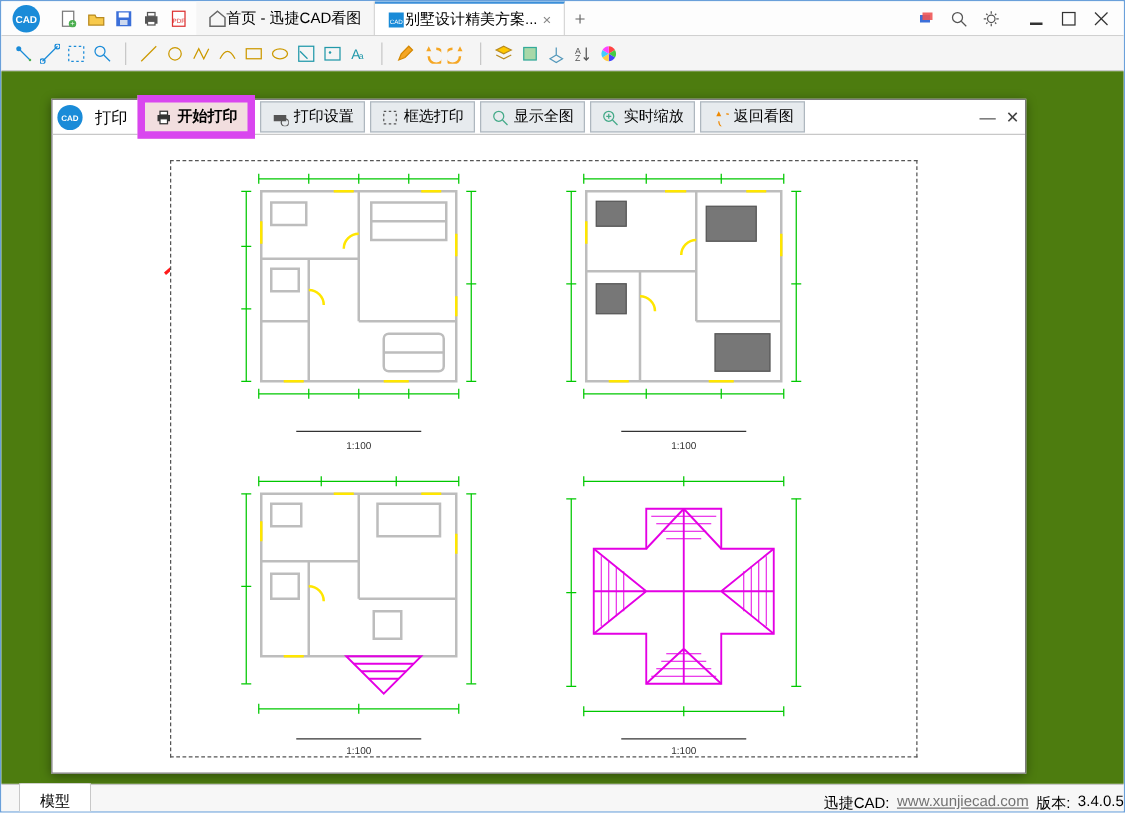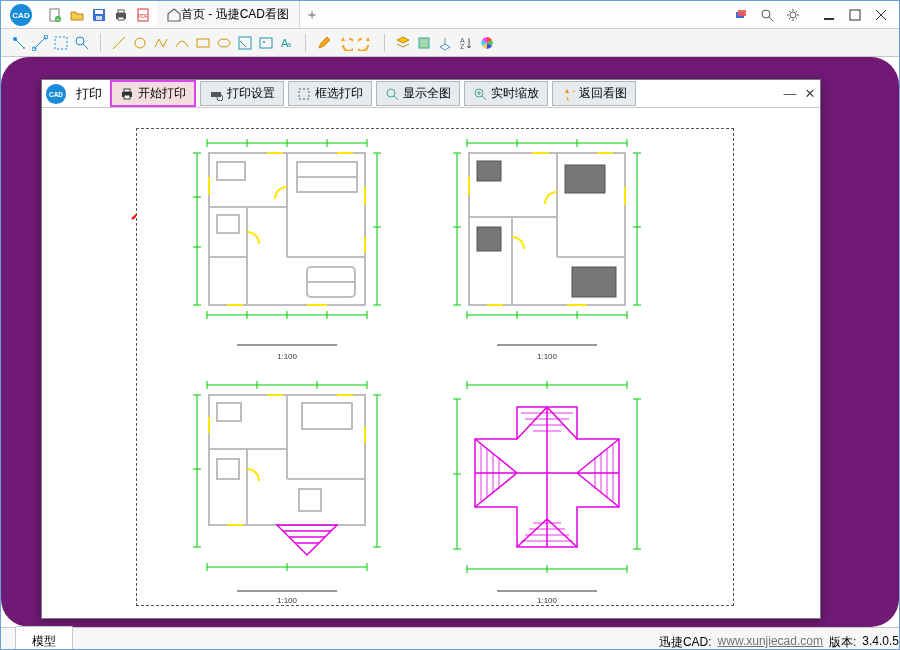--- a/index.html
+++ b/index.html
@@ -16,30 +16,30 @@
   .tab.active { background:#fff; border-top:2px solid #3b8fd9; }
   .tab-plus { width:24px; display:flex; align-items:center; justify-content:center; font-size:14px; color:#666; cursor:pointer; }
   .titlebar-spacer { flex:1; }
   .win-ctrls { display:flex; gap:10px; padding:0 10px; align-items:center; }
 
   .toolbar2 { height:28px; background:#f5f5f5; border-bottom:1px solid #c8c8c8; display:flex; align-items:center; padding:0 4px; gap:2px; }
   .tb2-grp { display:flex; align-items:center; gap:1px; padding:0 4px; }
   .tb2-sep { width:1px; height:18px; background:#c8c8c8; margin:0 2px; }
   .tb2-btn { width:20px; height:20px; display:flex; align-items:center; justify-content:center; cursor:pointer; }
 
-  .work { position:relative; height: calc(100% - 28px - 28px - 22px); background:#701a75; display:flex; justify-content:center;border-radius:28px; }
+  .work { position:relative; height: calc(100% - 28px - 28px - 22px); background:#4d7c0f; display:flex; justify-content:center; }
 
   .print-panel { position:absolute; left:40px; right:78px; top:22px; bottom:8px; background:#fff; border:1px solid #7a7a7a; box-shadow: 0 2px 8px rgba(0,0,0,0.4); }
   .pp-head { height:28px; display:flex; align-items:center; border-bottom:1px solid #c8c8c8; }
   .pp-logo { width:28px; height:28px; display:flex; align-items:center; justify-content:center; }
   .pp-logo svg { width:22px; height:22px; }
   .pp-title { font-size:13px; padding:0 6px; }
   .pp-btn { display:flex; align-items:center; gap:4px; font-size:12px; padding:3px 8px; margin:0 2px; border:1px solid #aeb7bf; background:#e7ebee; cursor:pointer; }
   .pp-btn .ico { width:14px; height:14px; }
-  .pp-btn.primary { border:2px solid #d946ef; background:#f2dedf; }
+  .pp-btn.primary { border:6px solid #d946ef; background:#f2dedf;font-weight:bold; }
   .pp-spacer { flex:1; }
   .pp-winctl { width:20px; text-align:center; font-size:13px; color:#444; cursor:pointer; }
 
   .paper-area { position:absolute; left:94px; right:86px; top:48px; bottom:12px; background:#fff; border:1px dashed #555; }
   .sheet { position:absolute; }
   .sheet svg { width:100%; height:100%; }
   .arrow { position:absolute; left:85px; top:74px; width:120px; height:70px; pointer-events:none; }
 
   .footer { height:30px; background:#f7f7f7; border-top:1px solid #c8c8c8; display:flex; align-items:center; font-size:12px; }
   .foot-tab { padding:0 16px; height:100%; display:flex; align-items:center; border:1px solid #c8c8c8; border-bottom:none; margin-left:14px; background:#fff; border-radius: 2px 2px 0 0; position:relative; top:-2px; cursor:pointer; }
@@ -89,20 +89,28 @@
           <text x="7" y="10" font-size="5" text-anchor="middle" fill="#d33">PDF</text>
         </svg>
       </span>
   </div>
   <div class="tabs">
     <div class="tab">
       <svg class="tab-ico" viewBox="0 0 14 14">
           <path d="M7 1l6 5v7H1V6z" fill="none" stroke="#666" stroke-width="1.2"></path>
         </svg>
       <span>首页 - 迅捷CAD看图</span>
+    </div>
+    <div class="tab active">
+      <svg class="tab-ico" viewBox="0 0 14 14">
+          <rect x="1" y="1" width="12" height="12" fill="#1a8bd8"></rect>
+          <text x="7" y="10" font-size="5" text-anchor="middle" fill="#fff">CAD</text>
+        </svg>
+      <span>别墅设计精美方案...</span>
+      <span class="close">×</span>
     </div>
     <div class="tab-plus">＋</div>
   </div>
   <div class="titlebar-spacer"></div>
   <div class="win-ctrls">
     <span class="mini-btn">
         <svg width="14" height="14">
           <rect x="2" y="4" width="8" height="6" fill="#3b6fd9"></rect>
           <rect x="4" y="2" width="8" height="6" fill="#e55" opacity="0.9"></rect>
         </svg>

